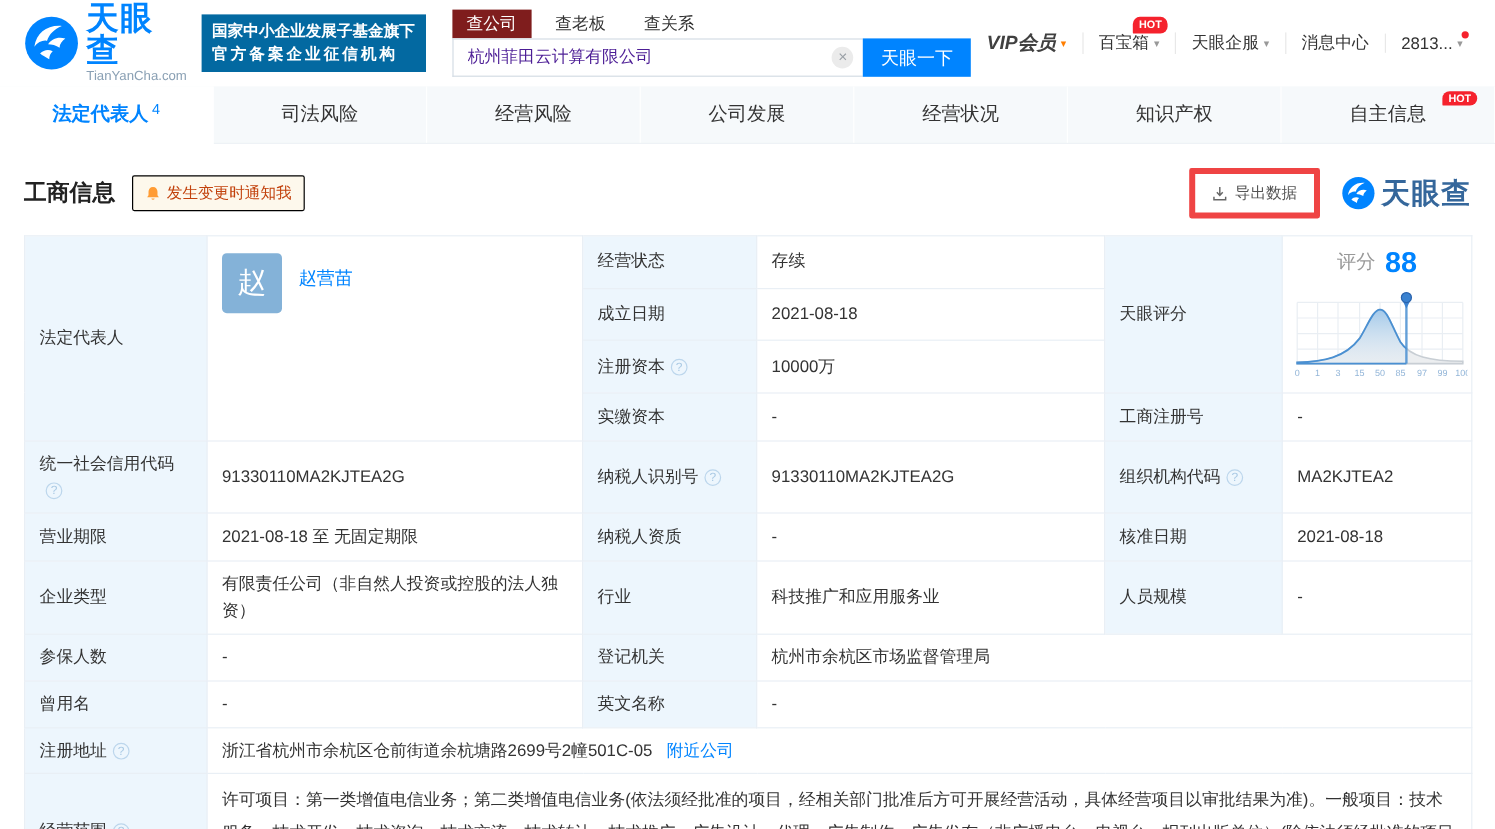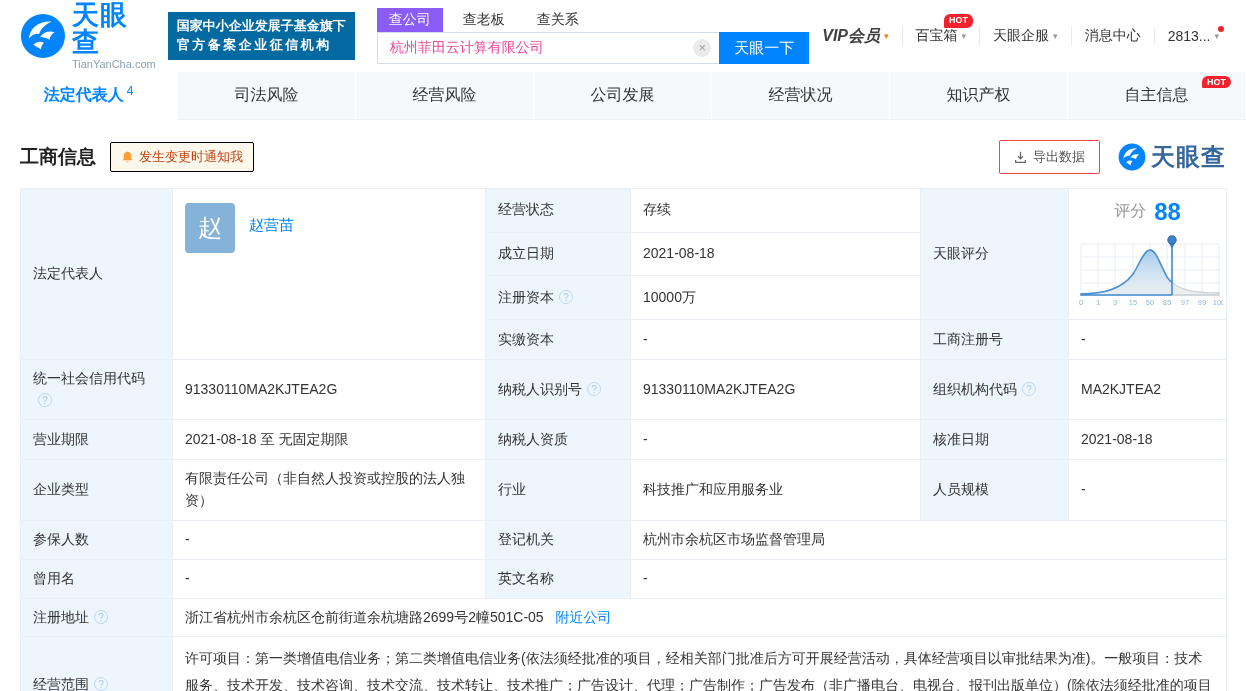--- a/index.html
+++ b/index.html
@@ -12,25 +12,25 @@
   .logo-txt { margin-left:6px; }
   .logo-name { font-size:27px; font-weight:bold; color:#0084ff; letter-spacing:1px; line-height:1; }
   .logo-domain { font-size:11px; color:#8aa0b4; margin-top:2px; }
   .gov-badge { margin-left:12px; background:#0369a1; color:#fff; font-size:13px; font-weight:bold;
     padding:5px 9px; line-height:1.45; white-space:nowrap; }
   .gov-badge .l2 { letter-spacing:2.5px; }
 
   .search-wrap { margin-left:22px; width:442px; }
   .search-tabs { display:flex; align-items:flex-end; height:24px; font-size:14px; }
   .stab { padding:3px 12px; cursor:pointer; color:#333; }
-  .stab.active { background:#8b5cf6; color:#fff; }
+  .stab.active { background:#7f1d1d; color:#fff; }
   .stab + .stab { margin-left:8px; }
   .search-row { display:flex; height:32px; }
   .search-input { flex:1; border:1px solid #d4dce4; border-right:none; padding:0 30px 0 12px;
-    font-size:14px; color:#ec4899; outline:none; min-width:0; font-family:inherit; }
+    font-size:14px; color:#4c1d95; outline:none; min-width:0; font-family:inherit; }
   .clear-x { width:18px; height:18px; border-radius:50%; background:#ebebeb; color:#9aa0a6;
     font-size:13px; line-height:17px; text-align:center; cursor:pointer; margin:7px 0 0 -26px; position:relative; z-index:2; }
   .search-btn { width:90px; background:#0084ff; color:#fff; border:none; font-size:15px; cursor:pointer; margin-left:8px; font-family:inherit; }
 
   .top-menu { margin-left:auto; display:flex; align-items:center; font-size:14px; }
   .tm-item { padding:0 13px; position:relative; cursor:pointer; white-space:nowrap; display:flex; align-items:center; }
   .tm-item + .tm-item { border-left:1px solid #e8e8e8; }
   .vip { color:#404040; font-weight:bold; font-style:italic; font-size:16px; }
   .caret { font-size:9px; color:#999; margin-left:4px; }
   .caret.orange { color:#ff7e00; }
@@ -47,21 +47,21 @@
   .ntab .hot2 { position:absolute; top:4px; right:14px; background:#f5222d; color:#fff; font-size:9px;
     font-weight:bold; padding:1px 5px; border-radius:6px 6px 6px 1px; }
 
   
   .sec-head { display:flex; align-items:center; padding:20px 20px 14px 20px; }
   .sec-title { font-size:19px; font-weight:bold; color:#222;text-align:center; }
   .notify-btn { margin-left:14px; display:flex; align-items:center; background:#fdf8ec; border:1px solid #000000;
     color:#c2410c; font-size:13px; padding:5px 10px; border-radius:2px; cursor:pointer; }
   .notify-btn svg { margin-right:5px; }
   .sec-right { margin-left:auto; display:flex; align-items:center; }
-  .export-btn { display:flex; align-items:center; background:#fff; border:1px solid #ef4444; color:#555;
+  .export-btn { display:flex; align-items:center; background:#fff; border:5px solid #ef4444; color:#555;
     font-size:13px; padding:7px 14px; border-radius:2px; cursor:pointer; }
   .export-btn svg { margin-right:6px; }
   .wm-logo { display:flex; align-items:center; margin-left:18px; }
   .wm-name { font-size:24px; font-weight:bold; color:#35679b; margin-left:5px; letter-spacing:1px; }
 
   
   table.info { width:1206px; margin:0 20px; border-collapse:collapse; table-layout:fixed; font-size:14px; }
   .info td { border:1px solid #e9eff5; padding:8px 12px; vertical-align:middle; line-height:1.55; color:#333; word-break:break-all; }
   .info td.lbl { background:#edf6fd; }
   .h40 { height:40px; } .h60 { height:60px; } .h39 { height:39px; } .h38 { height:38px; } .h88 { height:88px; }

